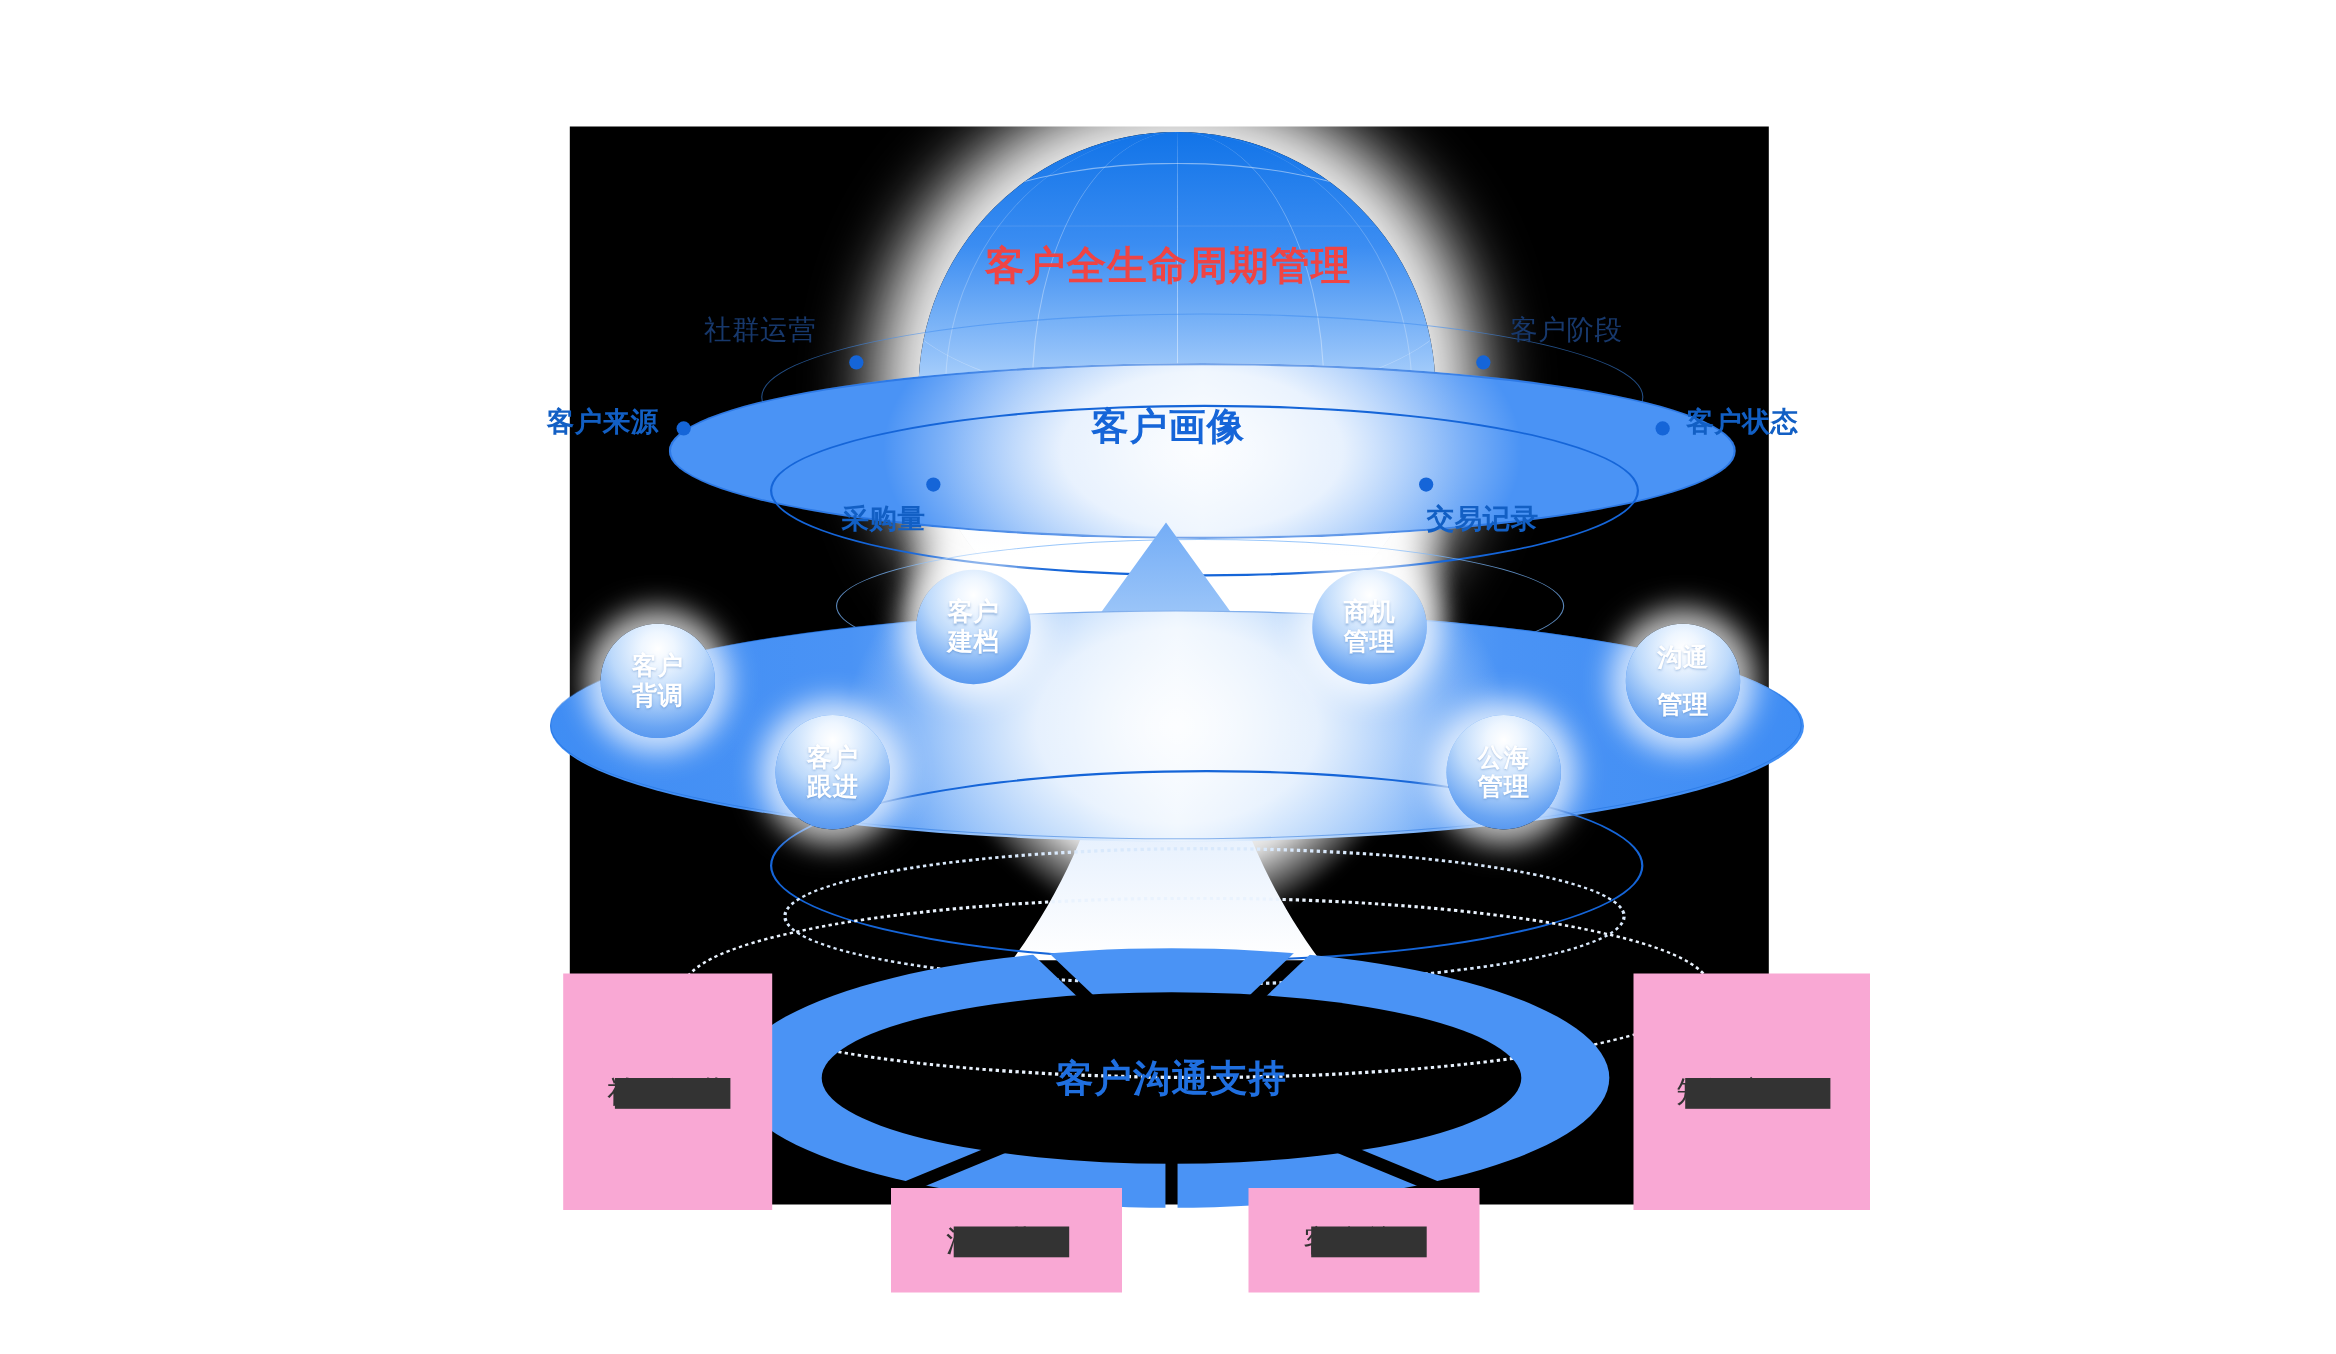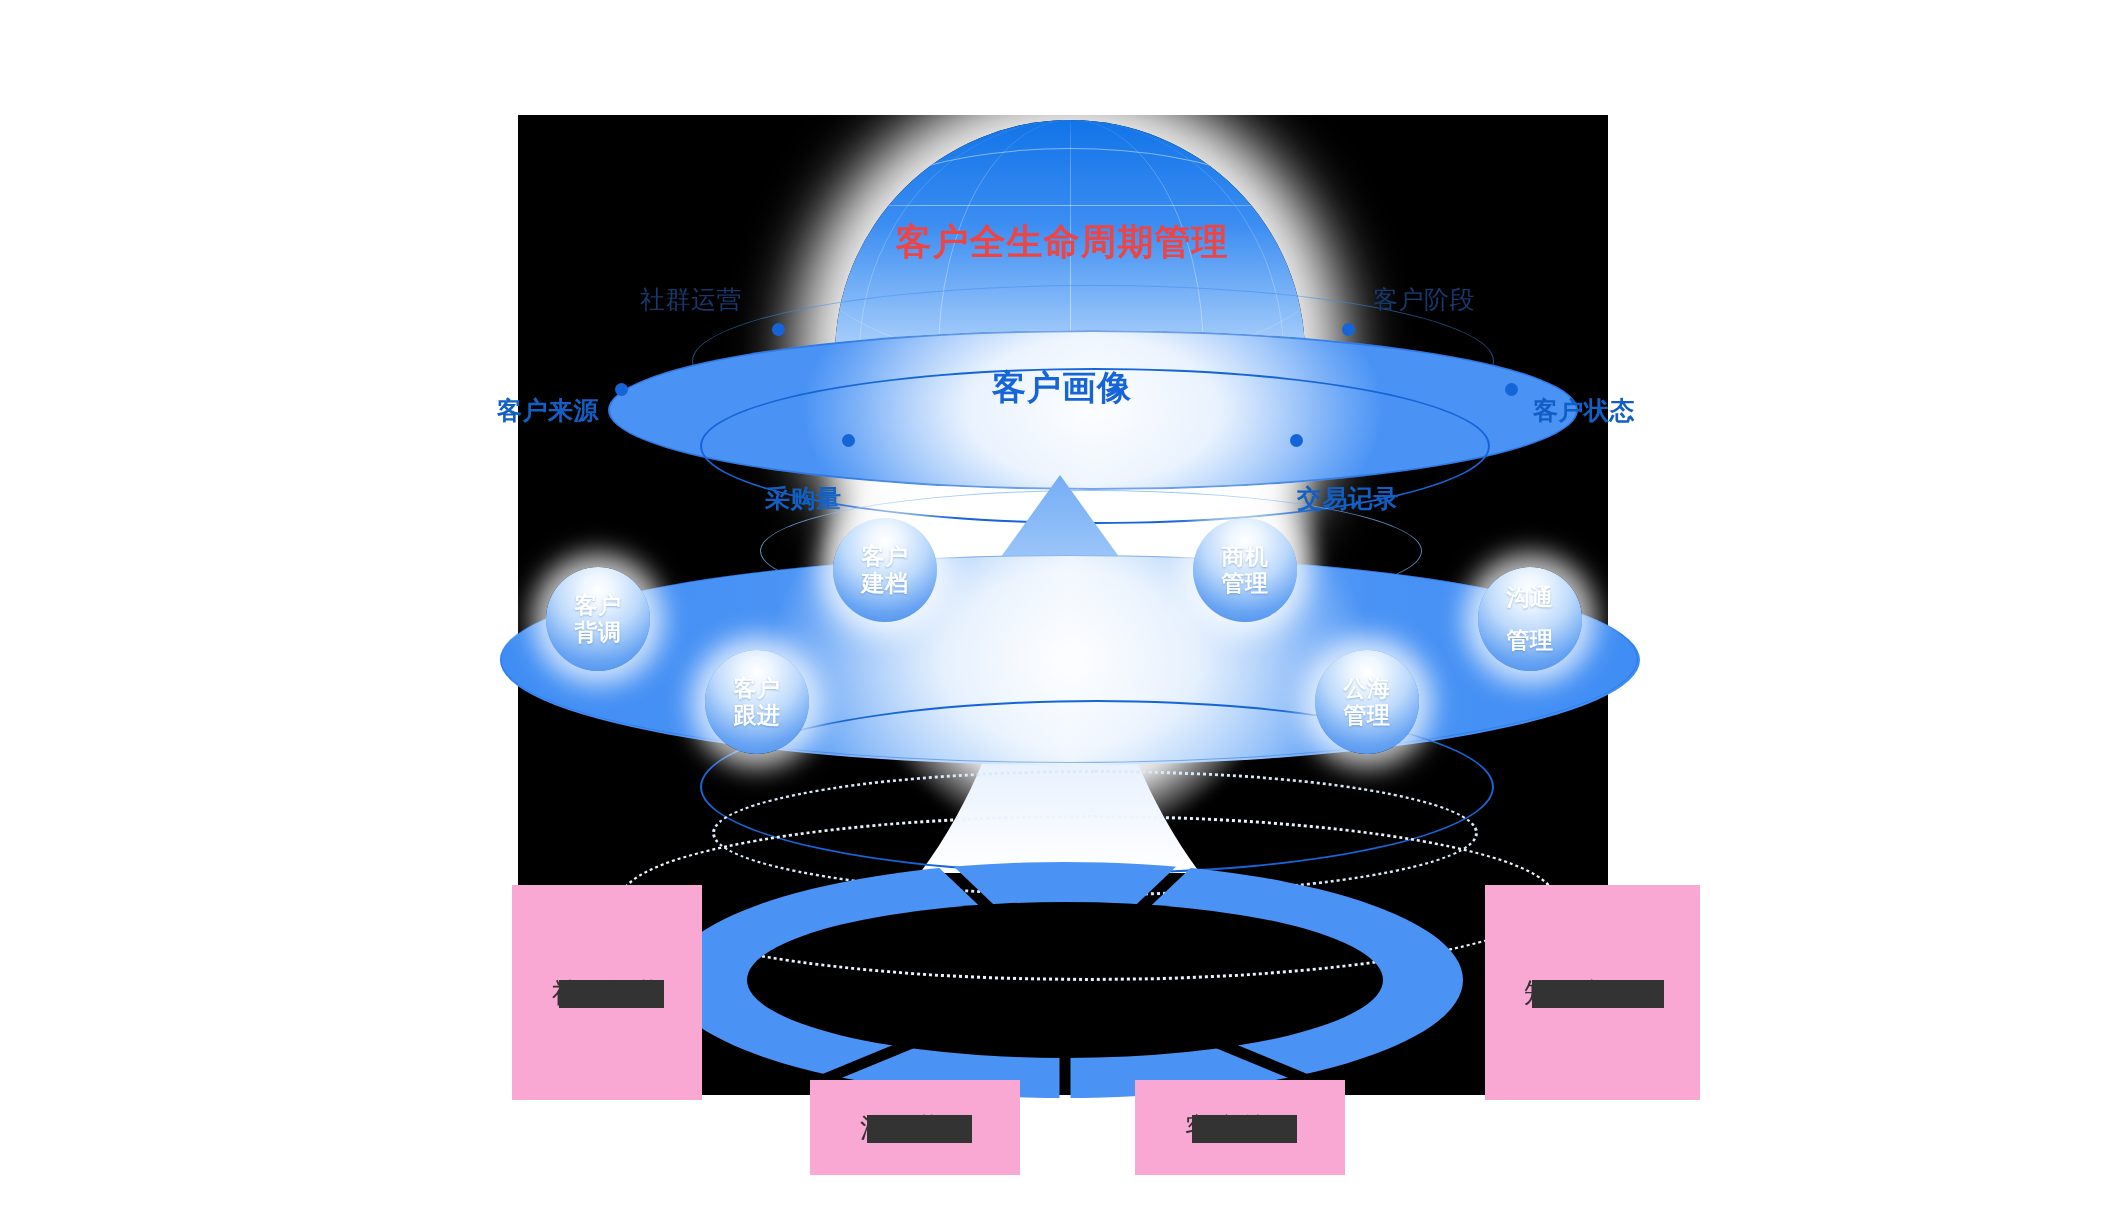--- a/index.html
+++ b/index.html
@@ -60,21 +60,21 @@
     border:3px dotted #d9e9fc;border-radius:50%;}
   .dotted2{position:absolute;left:620px;top:815px;width:930px;height:160px;
     border:3px dotted #eaf3fe;border-radius:50%;}
 
   
   .arrow-wrap{position:absolute;left:780px;top:465px;width:560px;height:420px;}
 
   
   .olabel{position:absolute;font-size:25px;white-space:nowrap;letter-spacing:.5px;}
   .olabel.navy{color:#17386c;}
-  .olabel.blue{color:#125fc4;font-weight:bold;margin-top:27px;}
+  .olabel.blue{color:#125fc4;font-weight:bold;}
   .dot{position:absolute;width:13px;height:13px;border-radius:50%;background:#1565d8;}
 
   
   .globe-title{position:absolute;left:0;right:0;top:218px;text-align:center;
     font-size:36px;font-weight:bold;color:#ef4444;letter-spacing:1px;}
   .globe-sub{position:absolute;left:0;right:0;top:365px;text-align:center;
     font-size:34px;font-weight:bold;color:#1565d8;letter-spacing:1px;}
 
   
   .bubble{position:absolute;width:104px;height:104px;border-radius:50%;
@@ -154,20 +154,21 @@
             <line x1="405" y1="125" x2="155" y2="228"></line>
             <line x1="405" y1="125" x2="655" y2="228"></line>
             <line x1="405" y1="125" x2="405" y2="250"></line>
             <line x1="405" y1="125" x2="280" y2="6"></line>
             <line x1="405" y1="125" x2="530" y2="6"></line>
           </g>
         </mask>
       </defs>
       <rect x="0" y="0" width="810" height="250" fill="#4a93f5" mask="url(#ringmask)"></rect>
     </svg>
+    <div class="ring-label">客户沟通支持</div>
   </div>
 
 <div class="dot" style="left: 772px; top: 323px;"></div>
     <div class="olabel navy" style="left: 640px; top: 283px;">社群运营</div>
     <div class="dot" style="left: 1342px; top: 323px;"></div>
     <div class="olabel navy" style="left: 1373px; top: 283px;">客户阶段</div>
     <div class="dot" style="left: 615px; top: 383px;"></div>
     <div class="olabel blue" style="left: 497px; top: 367px;">客户来源</div>
     <div class="dot" style="left: 1505px; top: 383px;"></div>
     <div class="olabel blue" style="left: 1533px; top: 367px;">客户状态</div>

